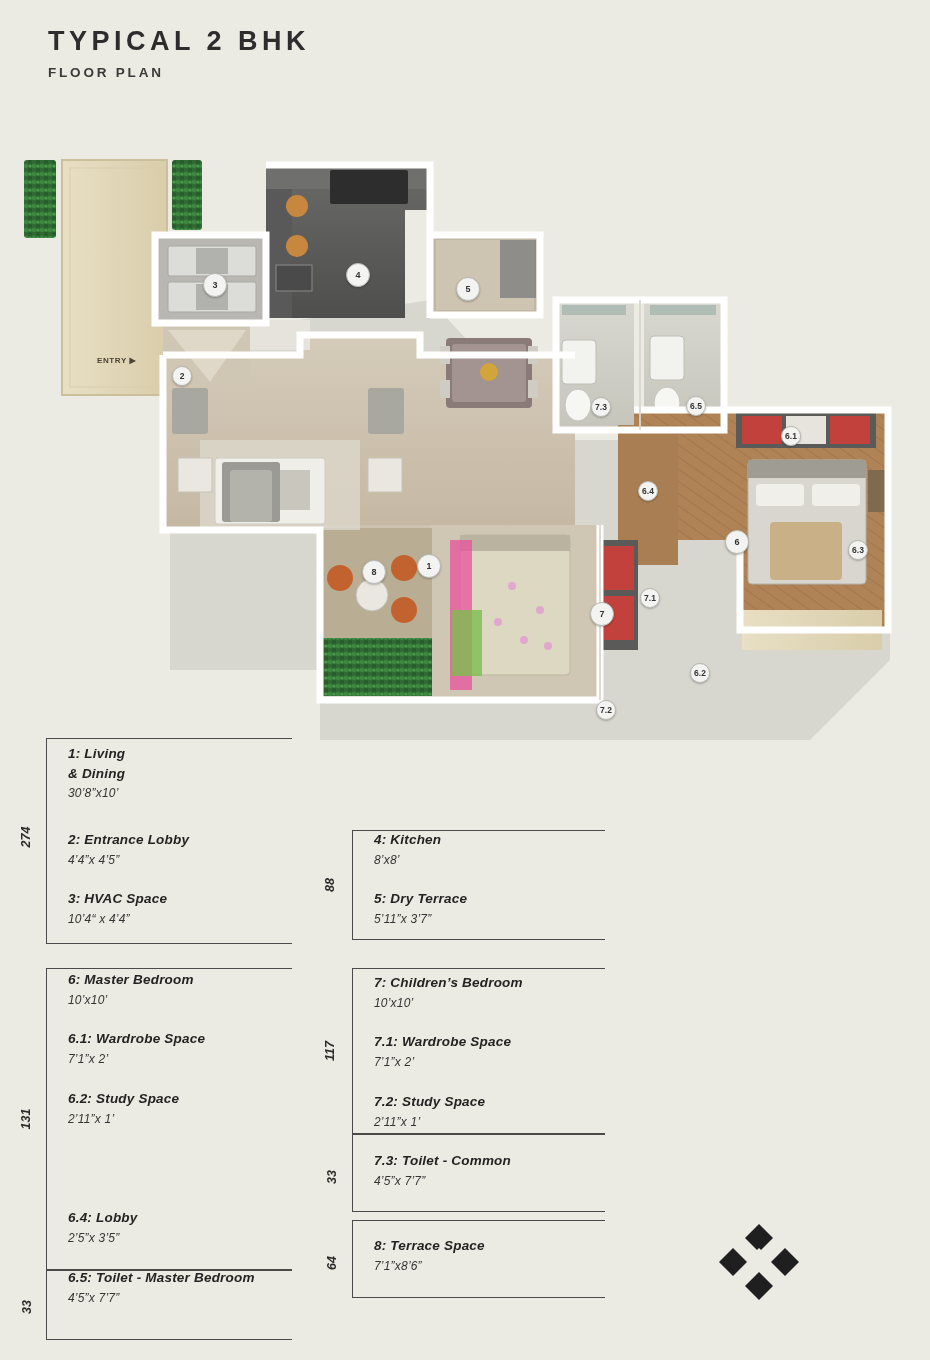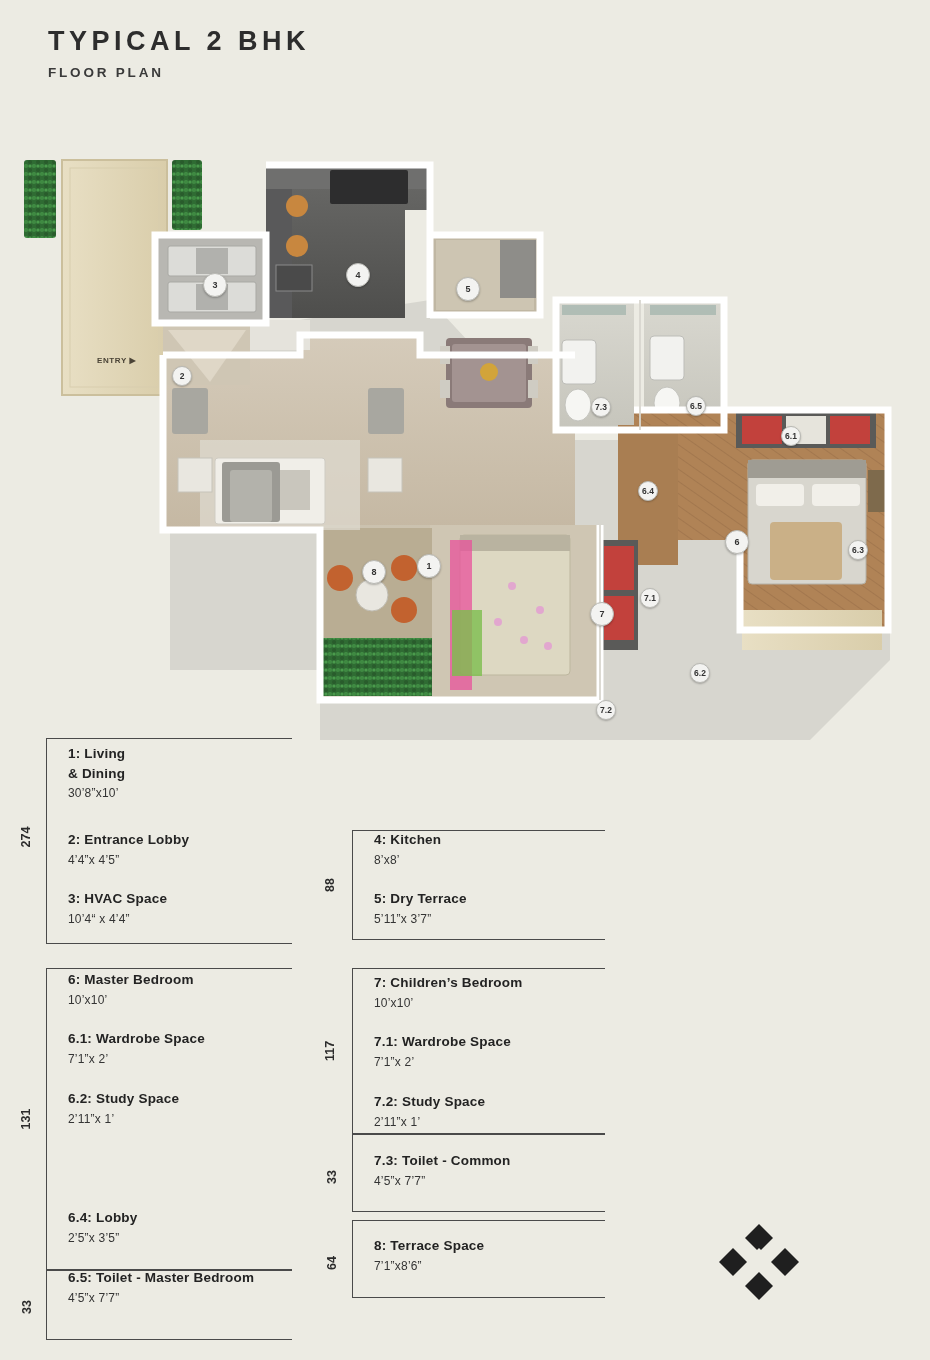--- a/index.html
+++ b/index.html
@@ -45,21 +45,21 @@
   }
   .marker.sm { width:20px; height:20px; font-size:8.5px; }
   .marker.md { width:24px; height:24px; font-size:9px; }
 
   .entry-label {
     position:absolute;
     font-size:8px; font-weight:700; letter-spacing:.6px; color:#4a4336;
   }
 
   
-  .legend { position:absolute; left:0; top:730px; width:836px; height:630px; }
+  .legend { position:absolute; left:0; top:730px; width:836px; height:630px;font-style:italic; }
 
   .bracket {
     position:absolute;
     border-left:1.4px solid #4a4a4a;
   }
   .bracket:before, .bracket:after {
     content:""; position:absolute; left:0; width:245px; height:1.4px; background:#4a4a4a;
   }
   .bracket:before { top:0; }
   .bracket:after { bottom:0; }

